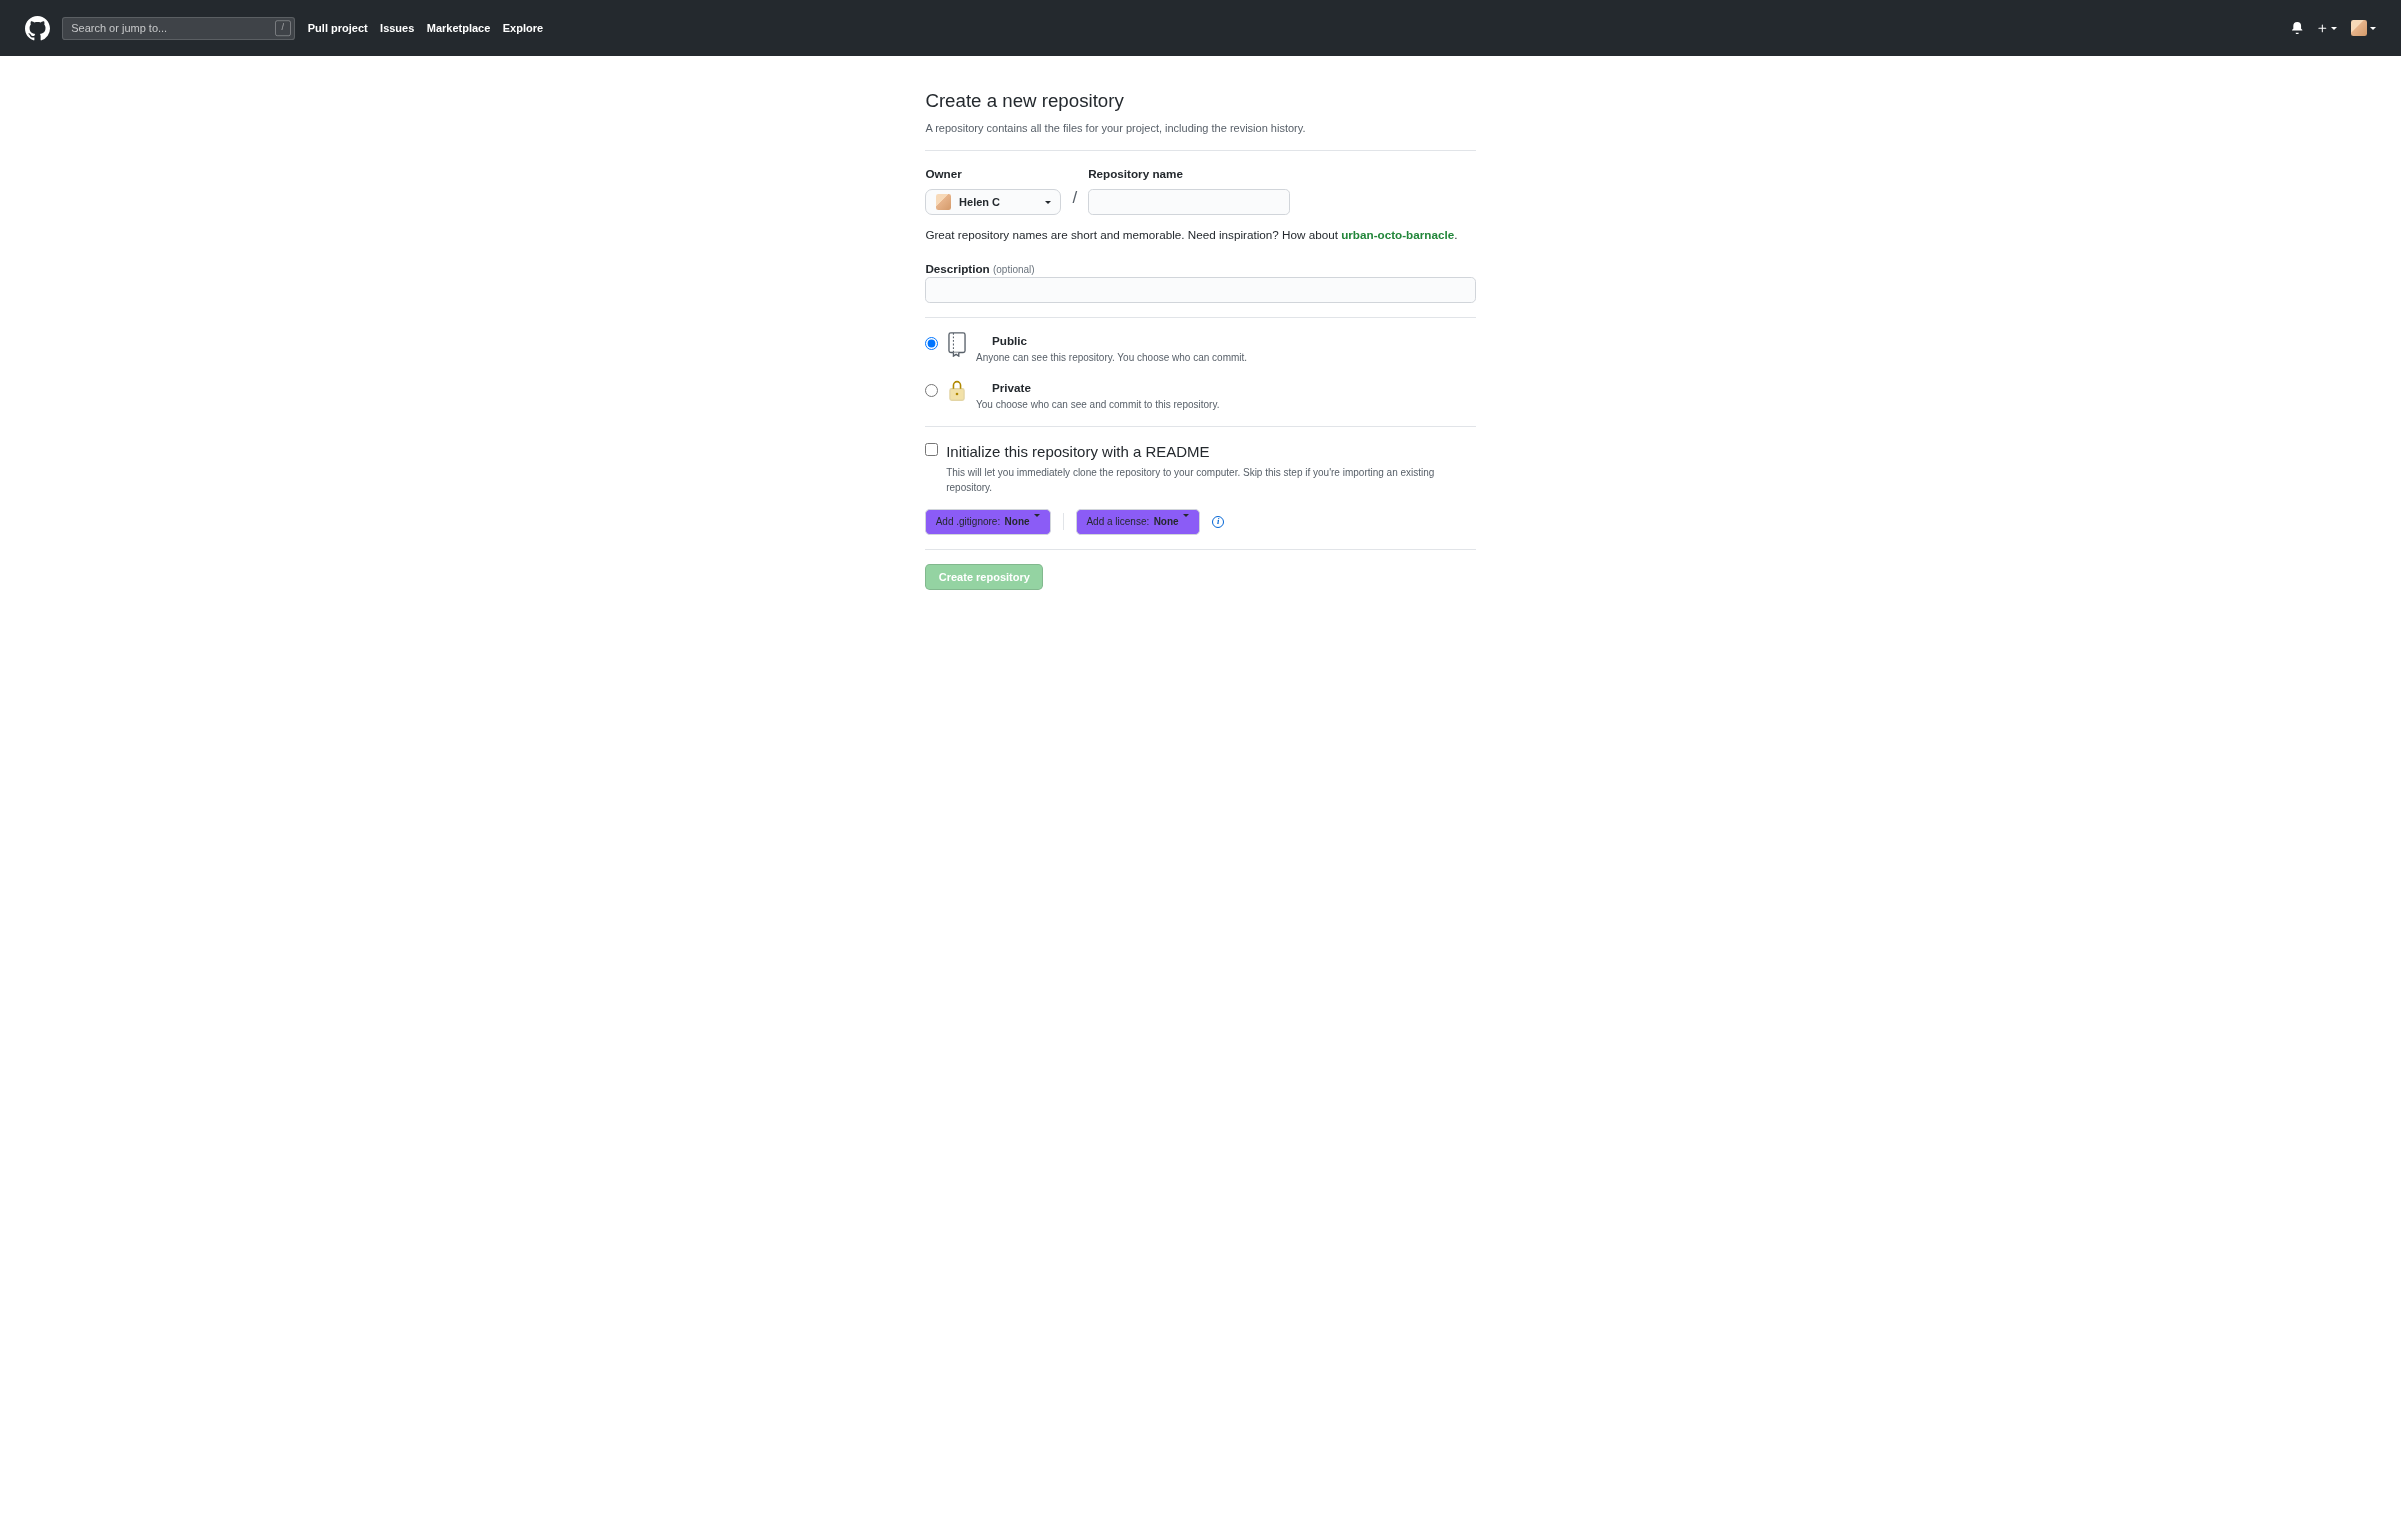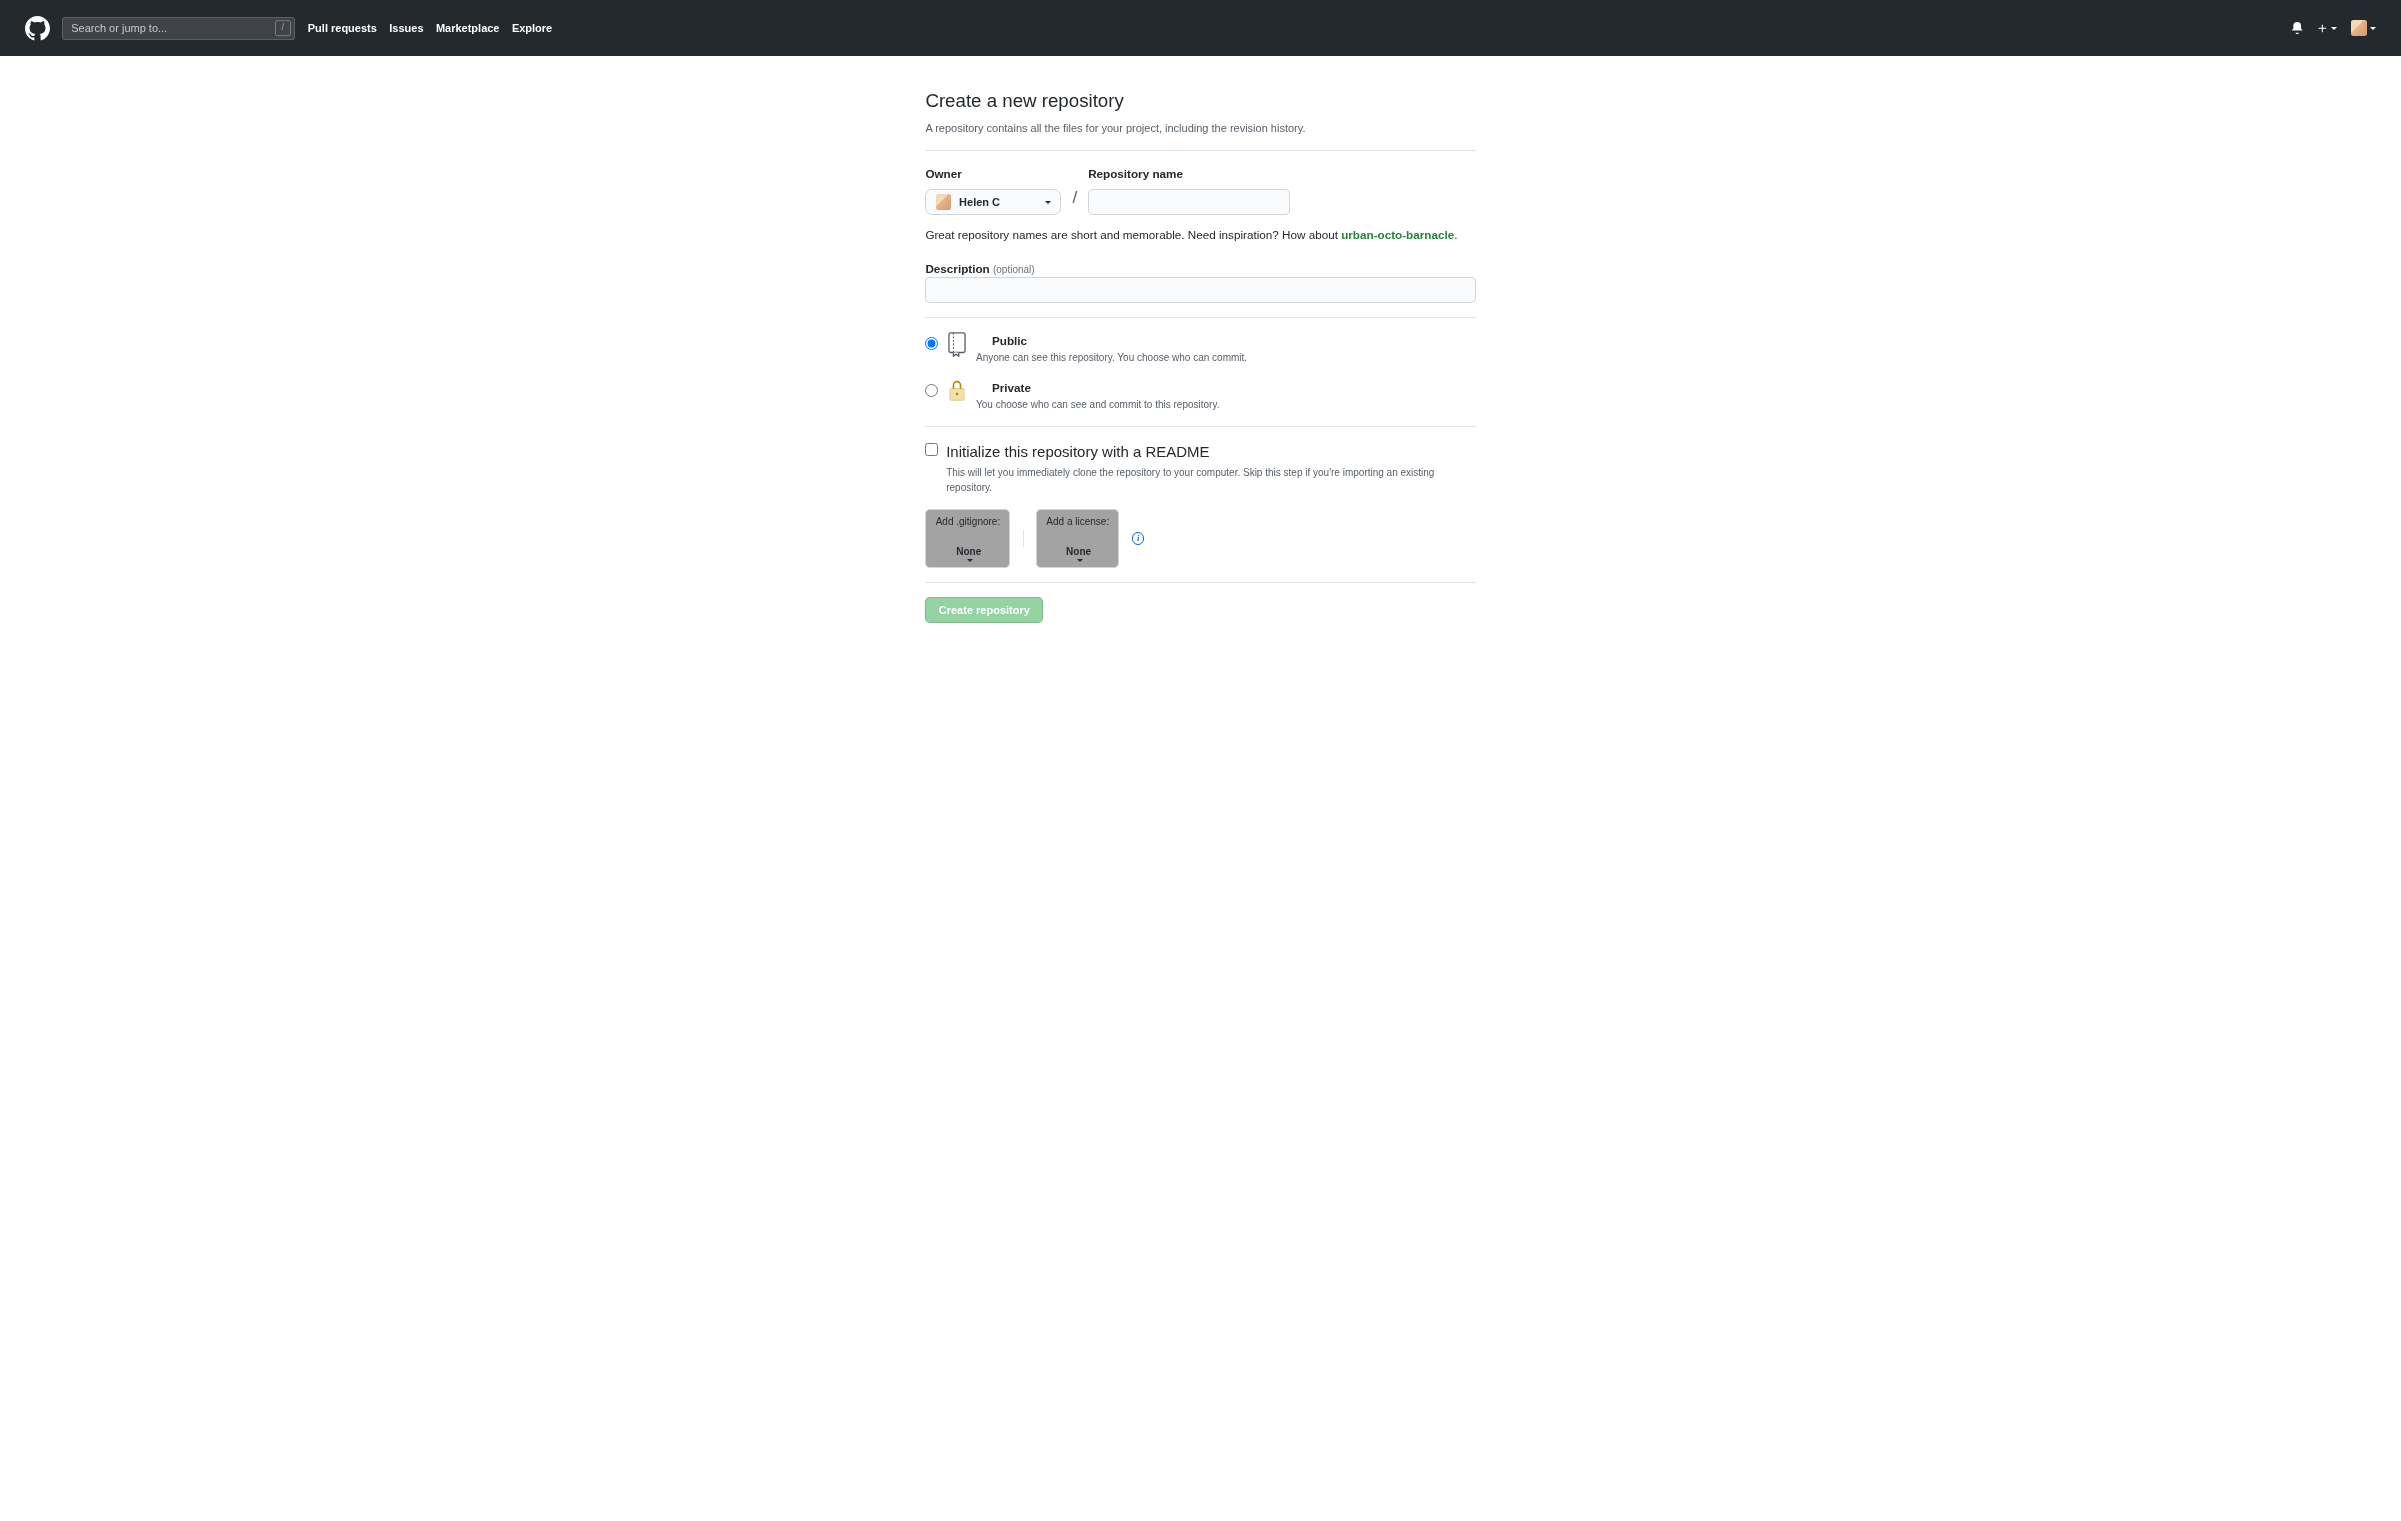--- a/index.html
+++ b/index.html
@@ -184,29 +184,27 @@
   .checkbox-row input[type=checkbox] { margin-top: 2.3px; }
   .checkbox-text strong { font-size: 15px; font-weight: 400; }
   .checkbox-text .sub { color: #586069; font-size: 10px; margin-top: 1.6px; max-width: 513px; }
   .dropdown-row {
     display: flex;
     align-items: center;
     gap: 12.4px;
     margin-top: 14px;
   }
   .select-btn {
-    background: #a3a3a3;
+    background: #8b5cf6;
     border: 0.8px solid #d1d5da;
     border-radius: 4.7px;
     padding: 4.7px 9.3px;
     font-size: 10px;
     cursor: pointer;
     display: flex;
-    align-items: center;
-    flex-direction: column;
   }
   .select-btn .val { font-weight: 600; margin-left: 1.6px; }
   .select-btn .caret-dark {
     margin-left: 4.7px;
     width: 0; height: 0;
     border-left: 3.1px solid transparent;
     border-right: 3.1px solid transparent;
     border-top: 3.1px solid #24292e;
   }
   .vdiv {
@@ -246,21 +244,21 @@
   <svg class="logo" viewBox="0 0 16 16" fill="white">
     <path d="M8 0C3.58 0 0 3.58 0 8c0 3.54 2.29 6.53 5.47 7.59.4.07.55-.17.55-.38 0-.19-.01-.82-.01-1.49-2.01.37-2.53-.49-2.69-.94-.09-.23-.48-.94-.82-1.13-.28-.15-.68-.52-.01-.53.63-.01 1.08.58 1.23.82.72 1.21 1.87.87 2.33.66.07-.52.28-.87.51-1.07-1.78-.2-3.64-.89-3.64-3.95 0-.87.31-1.59.82-2.15-.08-.2-.36-1.02.08-2.12 0 0 .67-.21 2.2.82.64-.18 1.32-.27 2-.27.68 0 1.36.09 2 .27 1.53-1.04 2.2-.82 2.2-.82.44 1.1.16 1.92.08 2.12.51.56.82 1.27.82 2.15 0 3.07-1.87 3.75-3.65 3.95.29.25.54.73.54 1.48 0 1.07-.01 1.93-.01 2.2 0 .21.15.46.55.38A8.013 8.013 0 0016 8c0-4.42-3.58-8-8-8z"></path>
   </svg>
 
   <div class="search-wrap">
     <input class="search-input" type="text" placeholder="Search or jump to..." style="">
     <span class="search-slash">/</span>
   </div>
 
   <nav class="nav-links">
-    <a href="#">Pull requests</a>
+    <a href="#">Pull project</a>
     <a href="#">Issues</a>
     <a href="#">Marketplace</a>
     <a href="#">Explore</a>
   </nav>
 
   <div class="header-spacer"></div>
 
   <div class="header-right">
     <span class="header-icon">
       <svg width="12.4" height="12.4" viewBox="0 0 16 16">

